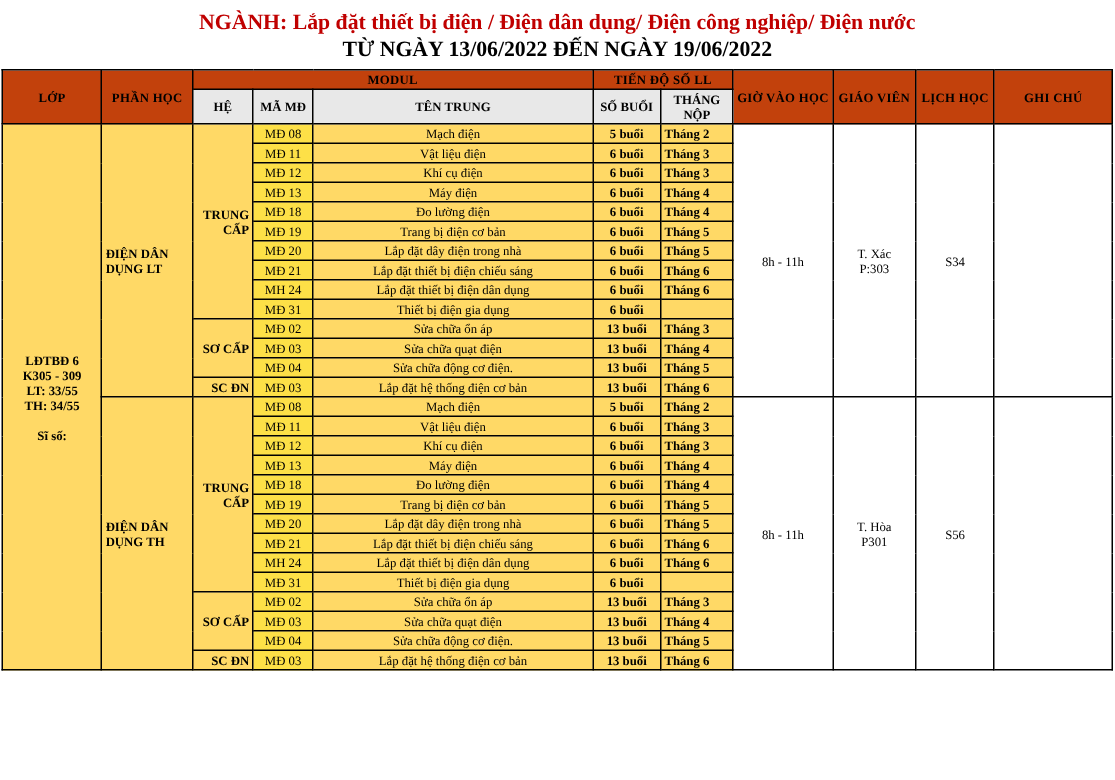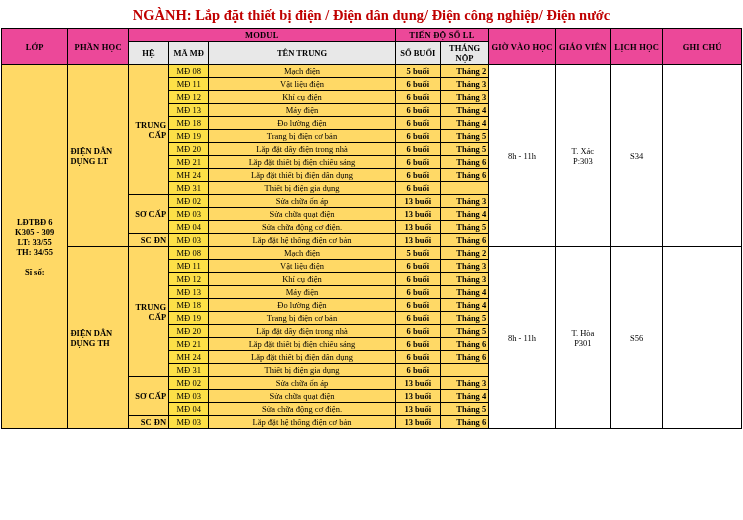--- a/index.html
+++ b/index.html
@@ -45,21 +45,21 @@
   }
   table.grid td, table.grid th {
     border: 1px solid #000000;
     font-size: 8.5px;
     font-family: "Liberation Serif", serif;
     padding: 1px 2px;
     vertical-align: middle;
     line-height: 10px;
   }
   th.hdr {
-    background: #ec4899;
+    background: #c2410c;
     text-align: center;
     font-weight: bold;
     font-size: 10.5px;
     letter-spacing: 0.2px;
   }
   th.hdr-sm {
     background: #e8e8e8;
     text-align: center;
     font-weight: bold;
     font-size: 8.5px;
@@ -98,38 +98,39 @@
     padding-left: 4px;
   }
   .sobuoi-cell {
     background: #ffd966;
     text-align: center;
     font-size: 7.5px;
     font-weight: bold;
   }
   .thang-cell {
     background: #ffd966;
-    text-align: right;
+    text-align: left;
     font-size: 7.5px;
     font-weight: bold;
   }
   .gio-cell, .gv-cell, .lich-cell, .ghi-cell {
     background: #ffffff;
     text-align: center;
     font-size: 8.5px;
     line-height: 11px;
   }
 </style>
 </head>
 <body>
 
 <div id="page">
 
   <div class="title-block">
     <div class="title-line">NGÀNH: Lắp đặt thiết bị điện / Điện dân dụng/ Điện công nghiệp/ Điện nước</div>
+    <div class="title-line2">TỪ NGÀY 13/06/2022 ĐẾN NGÀY 19/06/2022</div>
   </div>
 
   <table class="grid">
     <colgroup>
       <col style="width:66px">
       <col style="width:60px">
       <col style="width:40px">
       <col style="width:40px">
       <col style="width:185px">
       <col style="width:45px">

